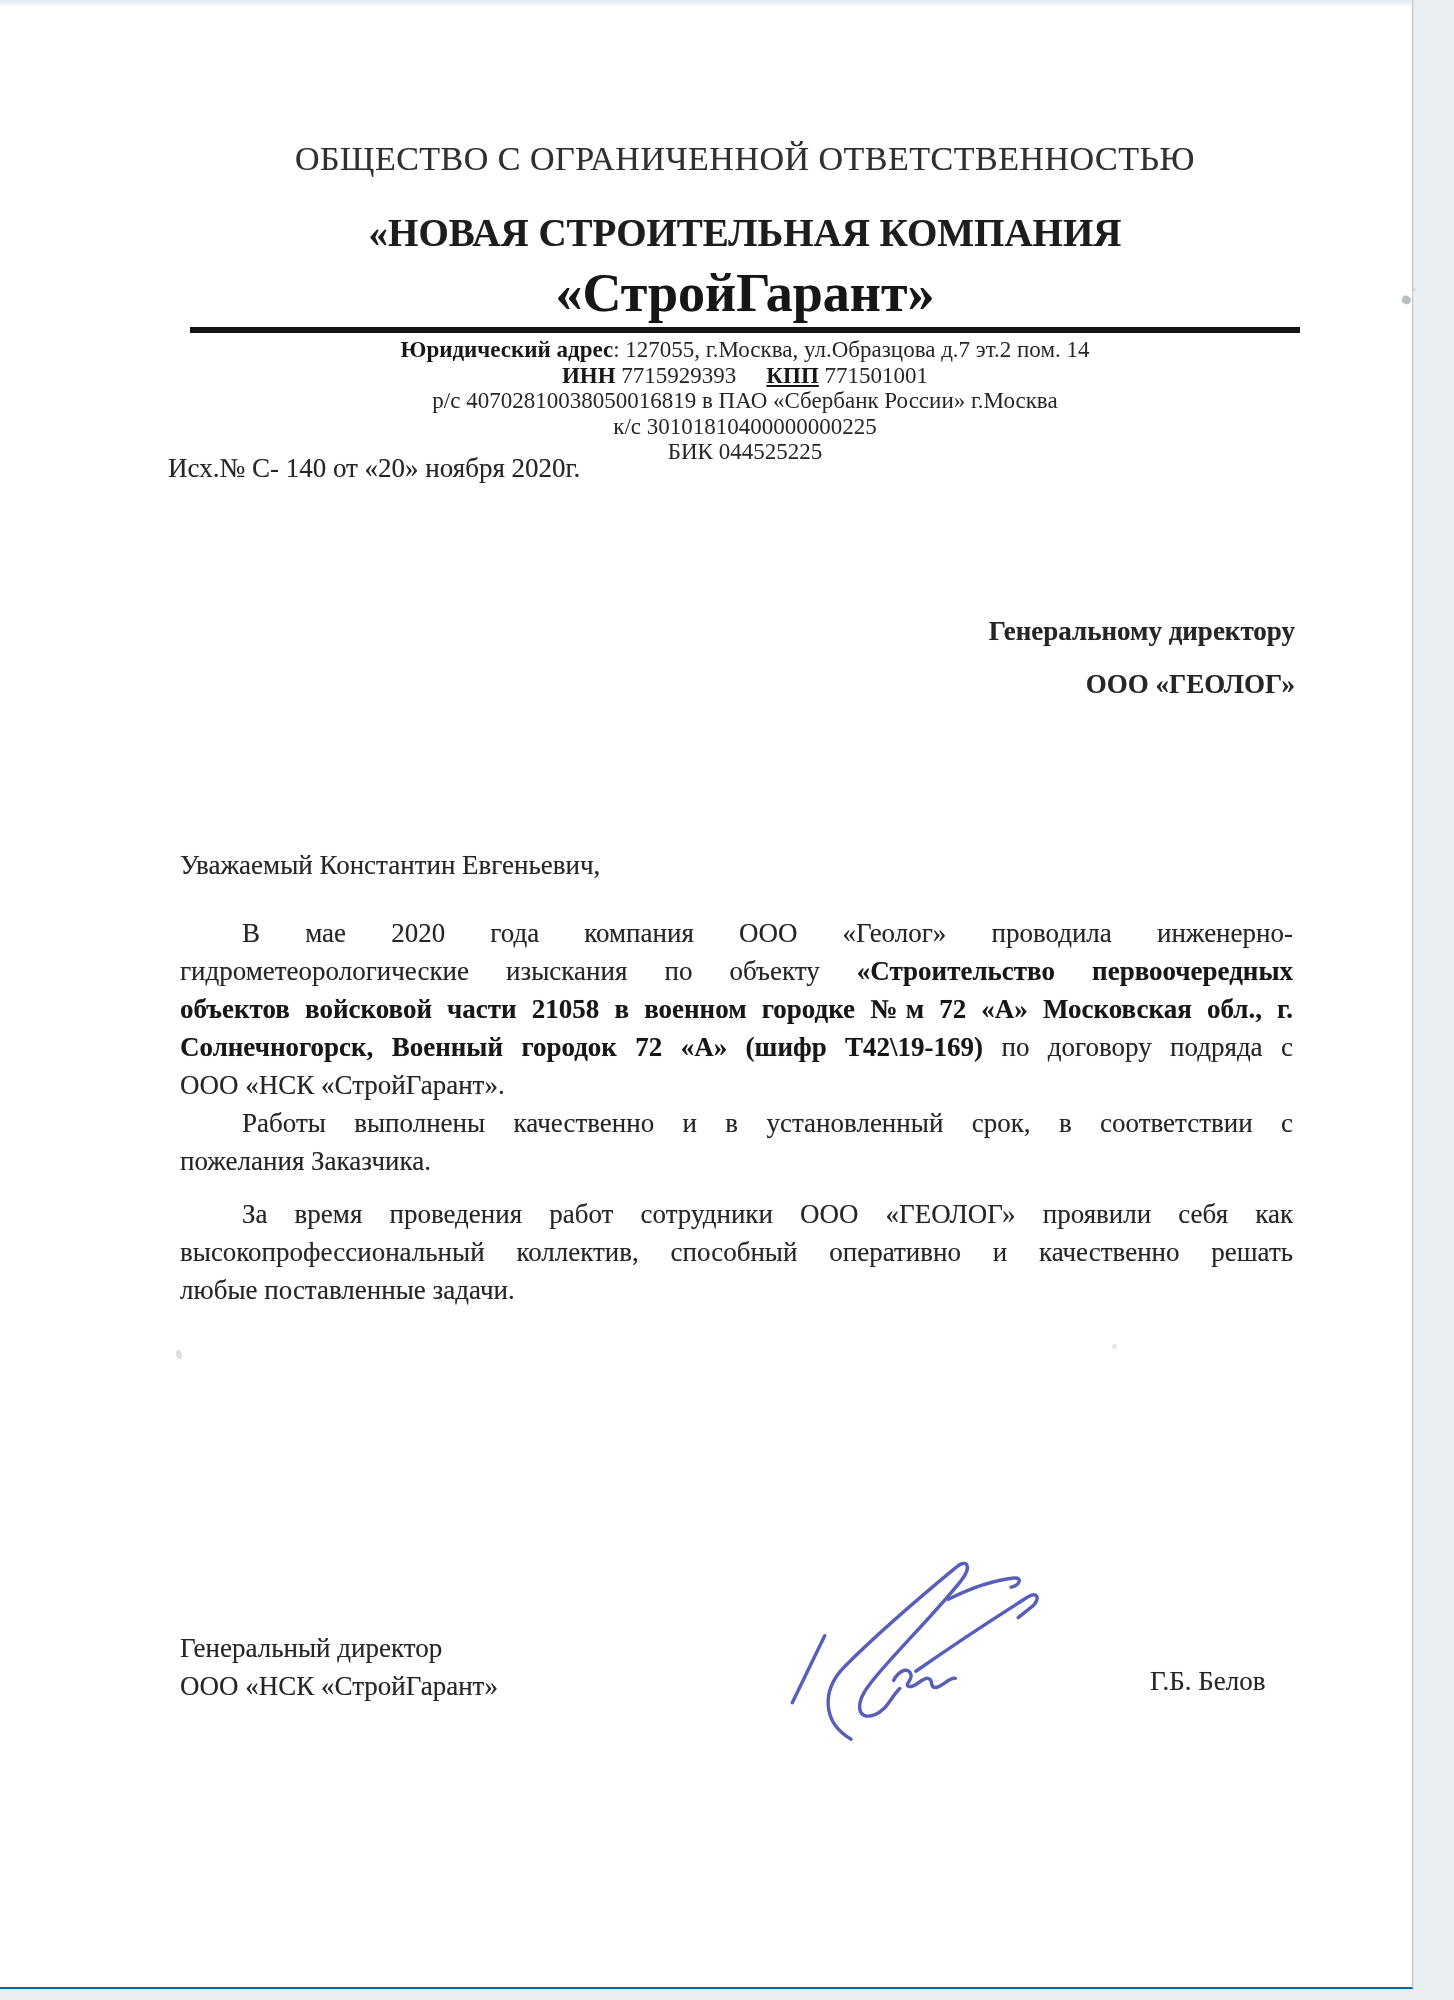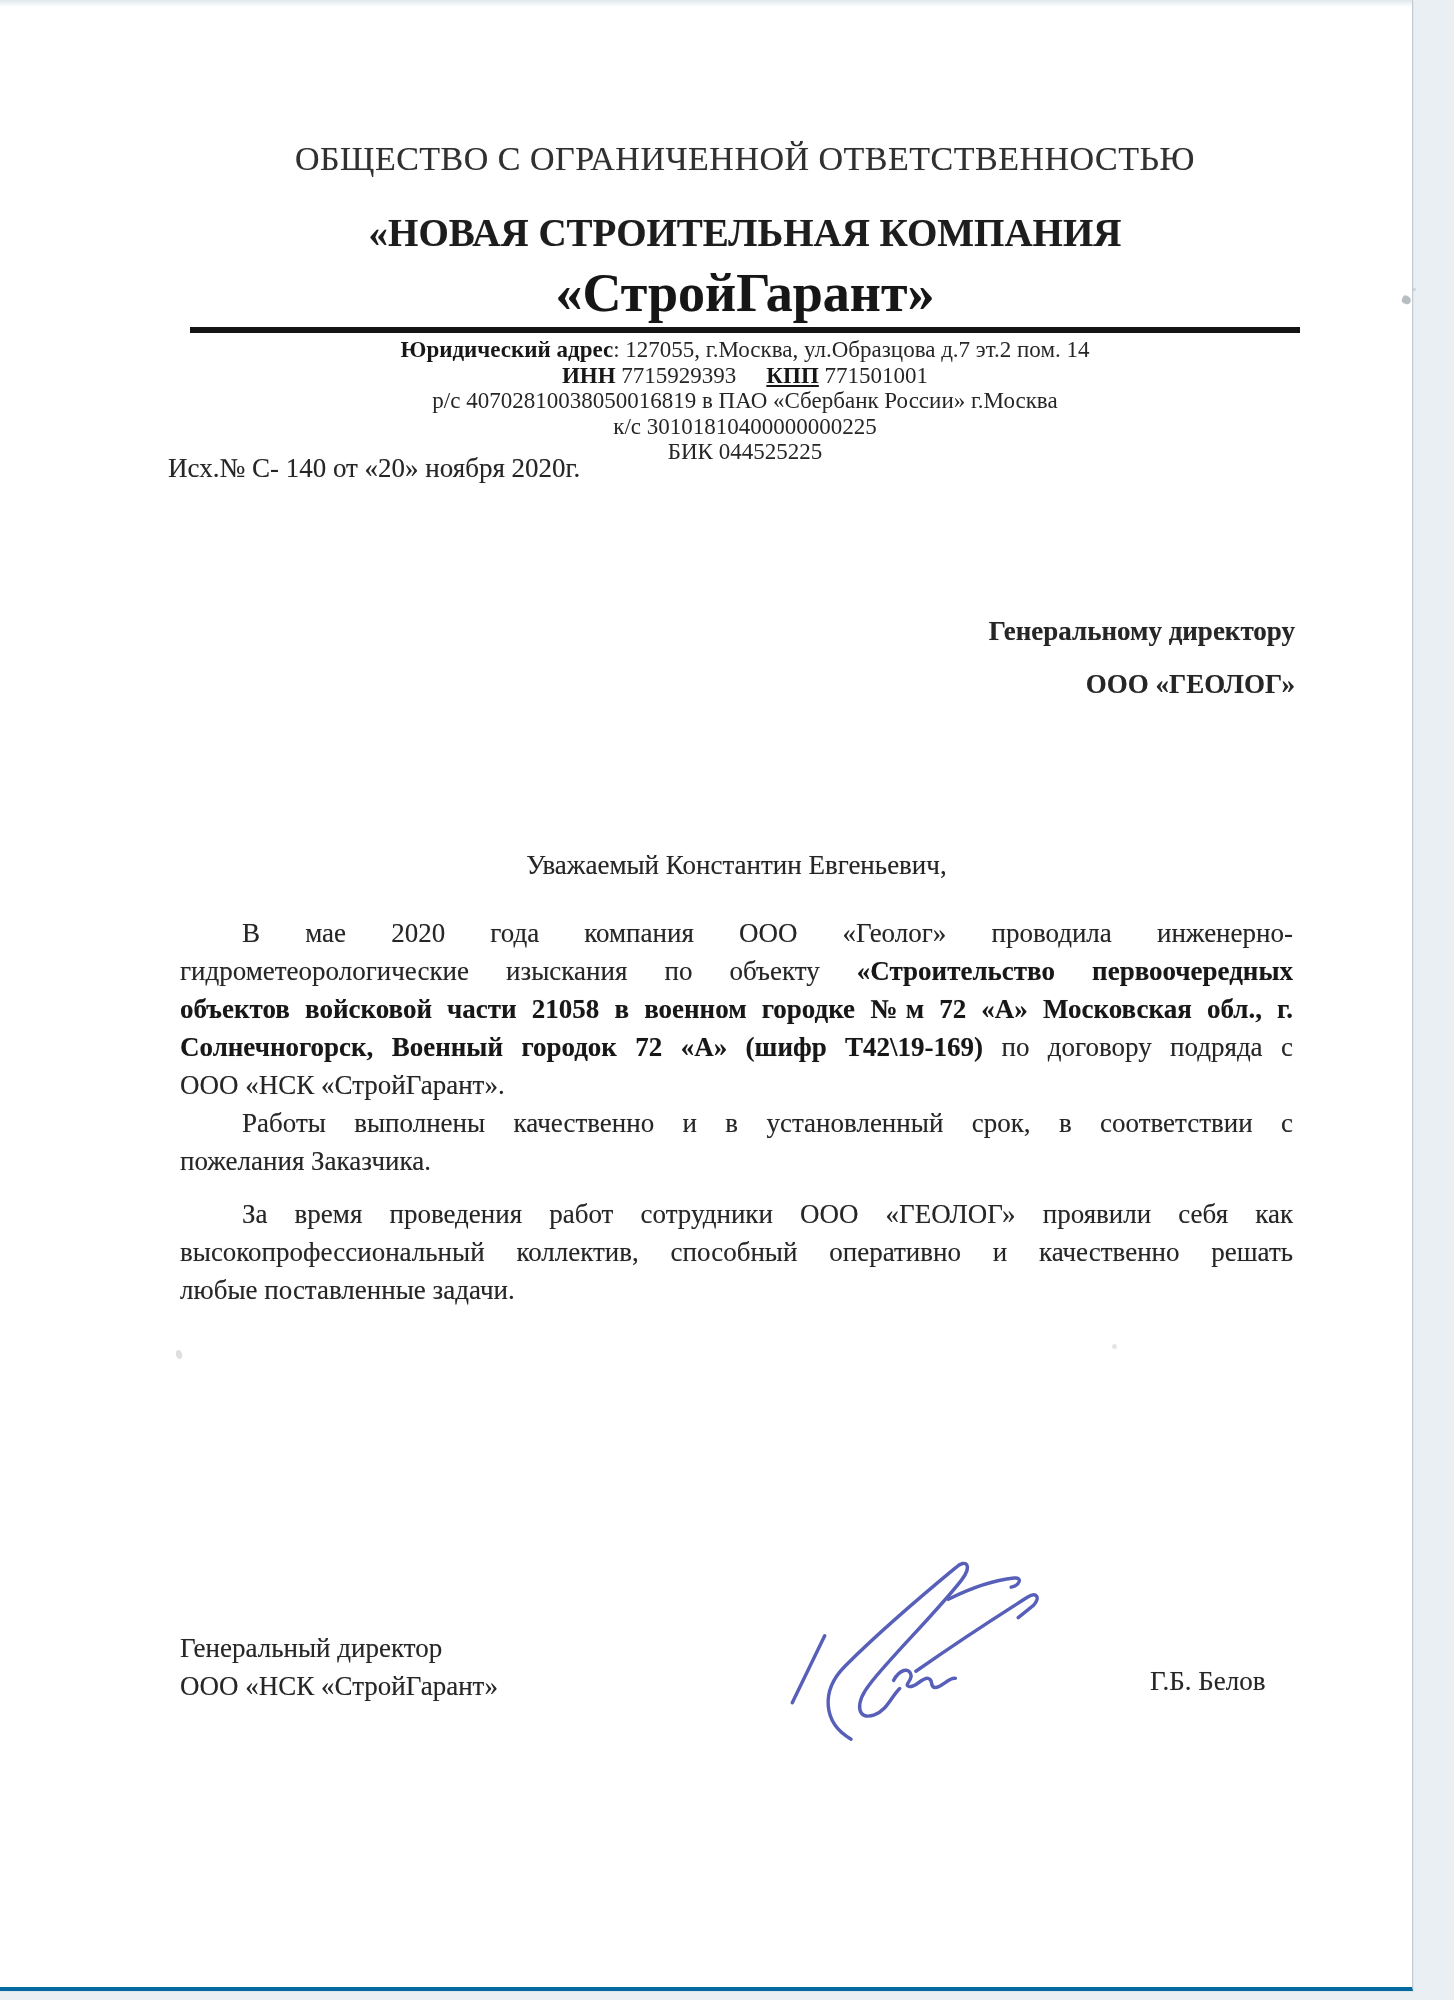--- a/index.html
+++ b/index.html
@@ -7,42 +7,42 @@
     width:1454px;height:2000px;position:relative;
     background:#e9eff2;
     font-family:"Liberation Serif","DejaVu Serif",serif;
     color:#262626;
     overflow:hidden;
   }
   .page{
     position:absolute;left:0;top:0;width:1412px;height:1987px;
     background:#ffffff;
     border-right:1px solid #c3cbd1;
-    border-bottom:4px solid #0369a1;
+    border-bottom:2px solid #0369a1;
     box-shadow:1px 1px 0 #dfe6ea;
   }
   .page::before{
     content:"";position:absolute;left:0;top:0;right:0;height:7px;
     background:linear-gradient(#dfe8ee,#ffffff);
   }
   .txt{position:absolute;text-shadow:0 0 0.7px rgba(55,55,55,.42);}
   
   .letterhead{position:absolute;left:190px;top:140px;width:1110px;text-align:center;}
   .org-type{position:absolute;left:0;top:0;width:100%;font-size:34px;line-height:38px;color:#303030;letter-spacing:.5px;}
   .company1{position:absolute;left:0;top:70px;width:100%;font-size:39px;line-height:46px;font-weight:bold;color:#1d1d1d;font-family:Liberation Serif, serif;}
   .company2{position:absolute;left:0;top:122px;width:100%;font-size:54px;line-height:62px;font-weight:bold;color:#161616;}
   .rule{position:absolute;left:0;top:187px;width:100%;height:6px;background:#141414;}
   .addr{position:absolute;left:0;top:197px;width:100%;font-size:23px;line-height:25.5px;color:#262626;}
   .addr .b{font-weight:bold;}
   .kpp-gap{display:inline-block;padding-left:30px;text-decoration:underline;}
   
   .outref{left:168px;top:450px;font-size:27px;line-height:36px;}
   .recipient{left:840px;top:605px;width:455px;text-align:right;font-weight:bold;font-size:27px;}
   .recipient div{line-height:53px;height:53px;}
-  .salutation{left:180px;top:846px;width:1113px;text-align:center;font-size:27px;line-height:38px;}
+  .salutation{left:180px;top:846px;width:1113px;text-align:left;font-size:27px;line-height:38px;}
   .bodycol{left:180px;top:914px;width:1113px;font-size:27px;}
   .bline{line-height:38px;min-height:38px;}
   .just{text-align:justify;text-align-last:justify;}
   .last{text-align:left;}
   .ind{text-indent:62px;}
   .b{font-weight:bold;color:#171717;}
   .gap-before{margin-top:15px;}
   
   .sig-title{left:180px;top:1629px;font-size:27px;line-height:38px;}
   .sig-name{left:1150px;top:1662px;font-size:27px;line-height:38px;}

